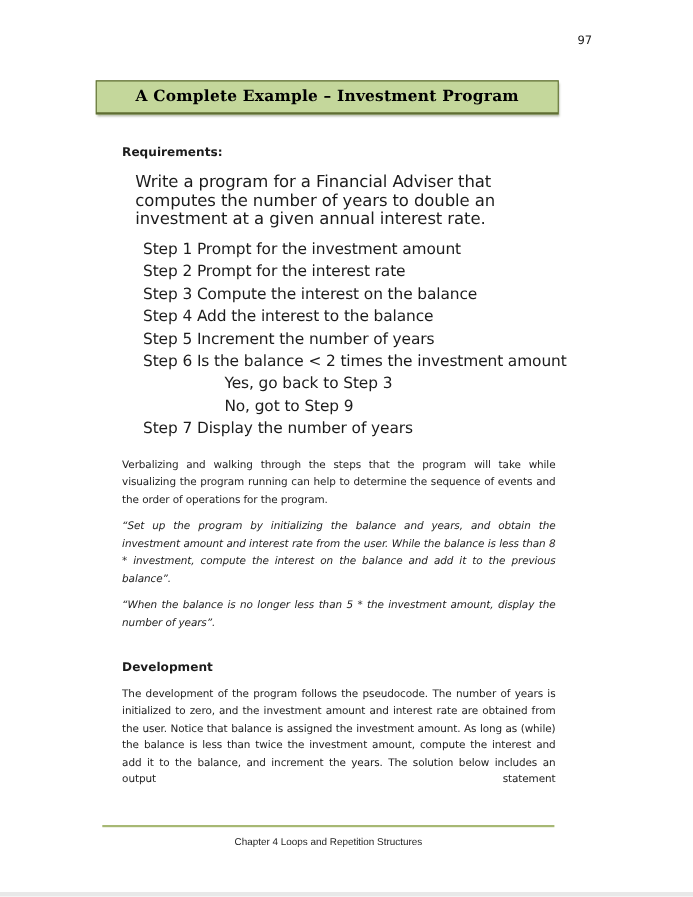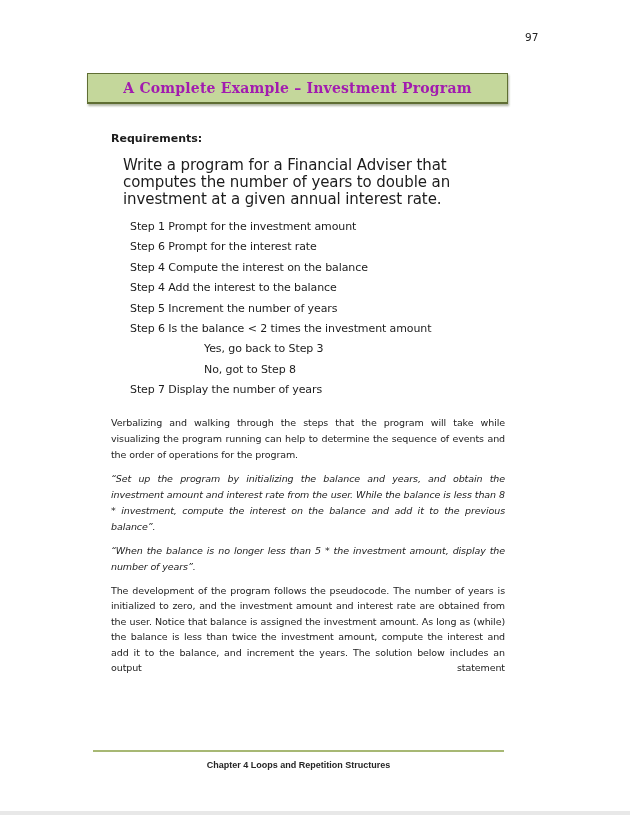--- a/index.html
+++ b/index.html
@@ -23,55 +23,55 @@
     border:1px solid #5f6e33;
     border-bottom-width:2px;
     box-shadow:1px 2px 2px rgba(80,90,50,0.45);
     display:flex; align-items:center; justify-content:center;
   }
   .banner-title {
     font-family:"DejaVu Serif", serif;
     font-weight:bold;
     font-size:14px;
     letter-spacing:0.2px;
-    color:#a21caf;
+    color:#000000;
   }
   .content {
     position:absolute; left:111px; top:130px; width:394px;
   }
   .section-heading {
     font-size:11px; line-height:18px; color:#1c1c1c;font-weight:bold;
   }
   .req-body {
     margin-top:9px; padding-left:12px;
     font-size:15px; line-height:17px; letter-spacing:-0.1px;
     width:370px;
   }
   .pseudo-heading { margin-top:16px; }
-  .steps { margin-top:9px; padding-left:19px; font-size:11px; letter-spacing:-0.1px; }
+  .steps { margin-top:9px; padding-left:19px; font-size:14px; letter-spacing:-0.1px; }
   .step { line-height:20.4px; white-space:nowrap; }
   .step.indent2 { padding-left:74px; }
   .para {
     margin-top:14px;
     font-size:9.5px; line-height:16px; letter-spacing:-0.1px;
     text-align:justify;
   }
   .para.quote { margin-top:8px; font-style:italic; }
   .dev-heading { margin-top:23px; }
   .para.dev { margin-top:8px; line-height:15.5px; text-align-last:justify; }
   .footer-rule {
     position:absolute; left:93px; top:750px;
     width:411px; height:2px;
     background:#a7b874;
   }
   .footer-text {
     position:absolute; left:93px; top:760px; width:411px;
     text-align:center;
     font-family:"Liberation Sans", sans-serif;
-    font-weight:bold;
+    font-weight:normal;
     font-size:9px; color:#252525;
   }
 </style>
 </head>
 <body>
 
 <div class="page">
 
   <div class="page-number">97</div>
 
@@ -80,34 +80,35 @@
   </div>
 
   <div class="content">
 
     <div class="section-heading">Requirements:</div>
     <div class="req-body">Write a program for a Financial Adviser that computes the number of years to double an investment at a given annual interest rate.</div>
 
 
     <div class="steps">
       <div class="step">Step 1 Prompt for the investment amount</div>
-      <div class="step">Step 6 Prompt for the interest rate</div>
-      <div class="step">Step 4 Compute the interest on the balance</div>
+      <div class="step">Step 2 Prompt for the interest rate</div>
+      <div class="step">Step 3 Compute the interest on the balance</div>
       <div class="step">Step 4 Add the interest to the balance</div>
       <div class="step">Step 5 Increment the number of years</div>
       <div class="step">Step 6 Is the balance &lt; 2 times the investment amount</div>
       <div class="step indent2">Yes, go back to Step 3</div>
-      <div class="step indent2">No, got to Step 8</div>
+      <div class="step indent2">No, got to Step 9</div>
       <div class="step">Step 7 Display the number of years</div>
     </div>
 
     <div class="para">Verbalizing and walking through the steps that the program will take while visualizing the program running can help to determine the sequence of events and the order of operations for the program.</div>
     <div class="para quote">“Set up the program by initializing the balance and years, and obtain the investment amount and interest rate from the user.  While the balance is less than 8 * investment, compute the interest on the balance and add it to the previous balance”.</div>
     <div class="para quote">“When the balance is no longer less than 5 * the investment amount, display the number of years”.</div>
 
+    <div class="section-heading dev-heading">Development</div>
     <div class="para dev">The development of the program follows the pseudocode.  The number of years is initialized to zero, and the investment amount and interest rate are obtained from the user.  Notice that balance is assigned the investment amount.  As long as (while) the balance is less than twice the investment amount, compute the interest and add it to the balance, and increment the years.  The solution below includes an output statement</div>
 
   </div>
 
   <div class="footer-rule"></div>
   <div class="footer-text">Chapter 4 Loops and Repetition Structures</div>
 
 </div>
 
 </body></html>

